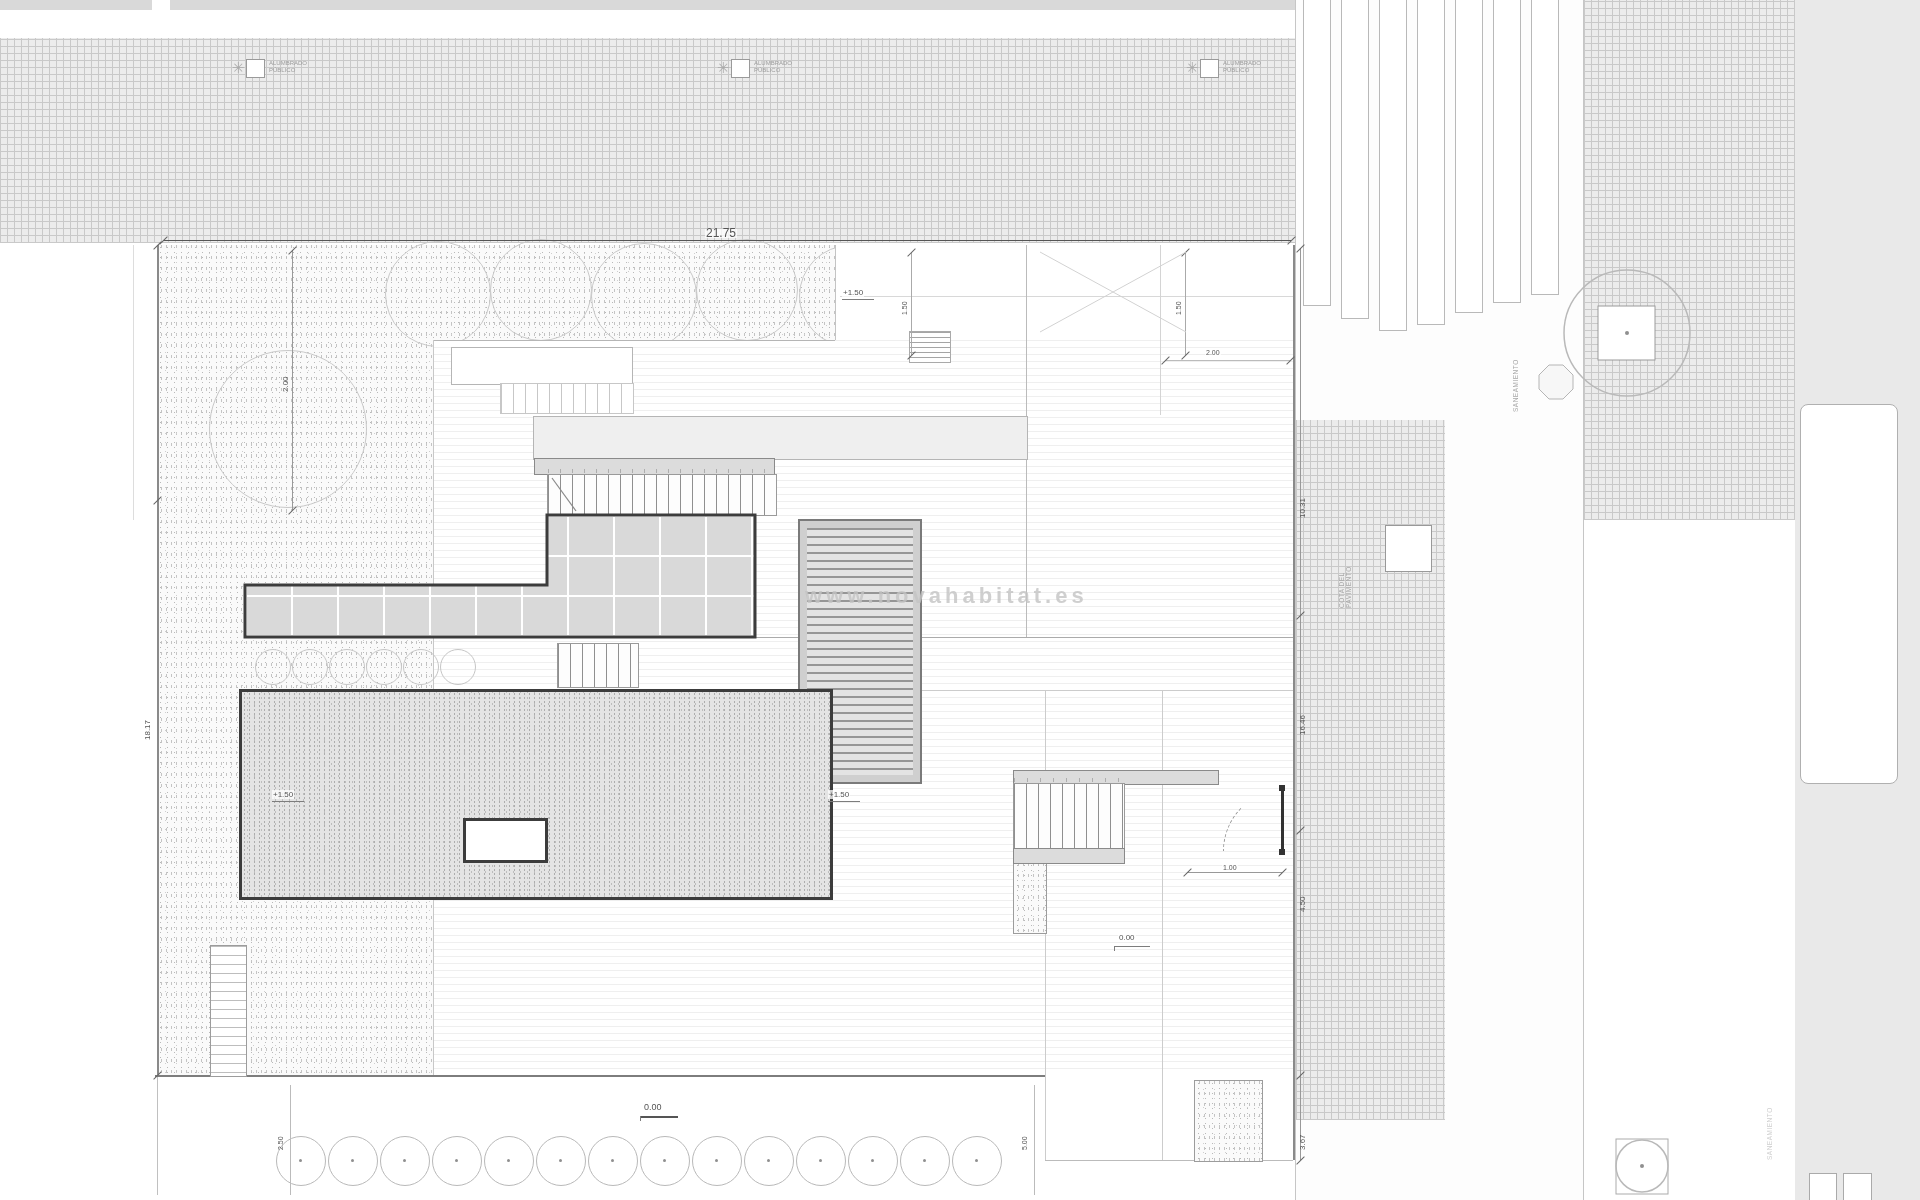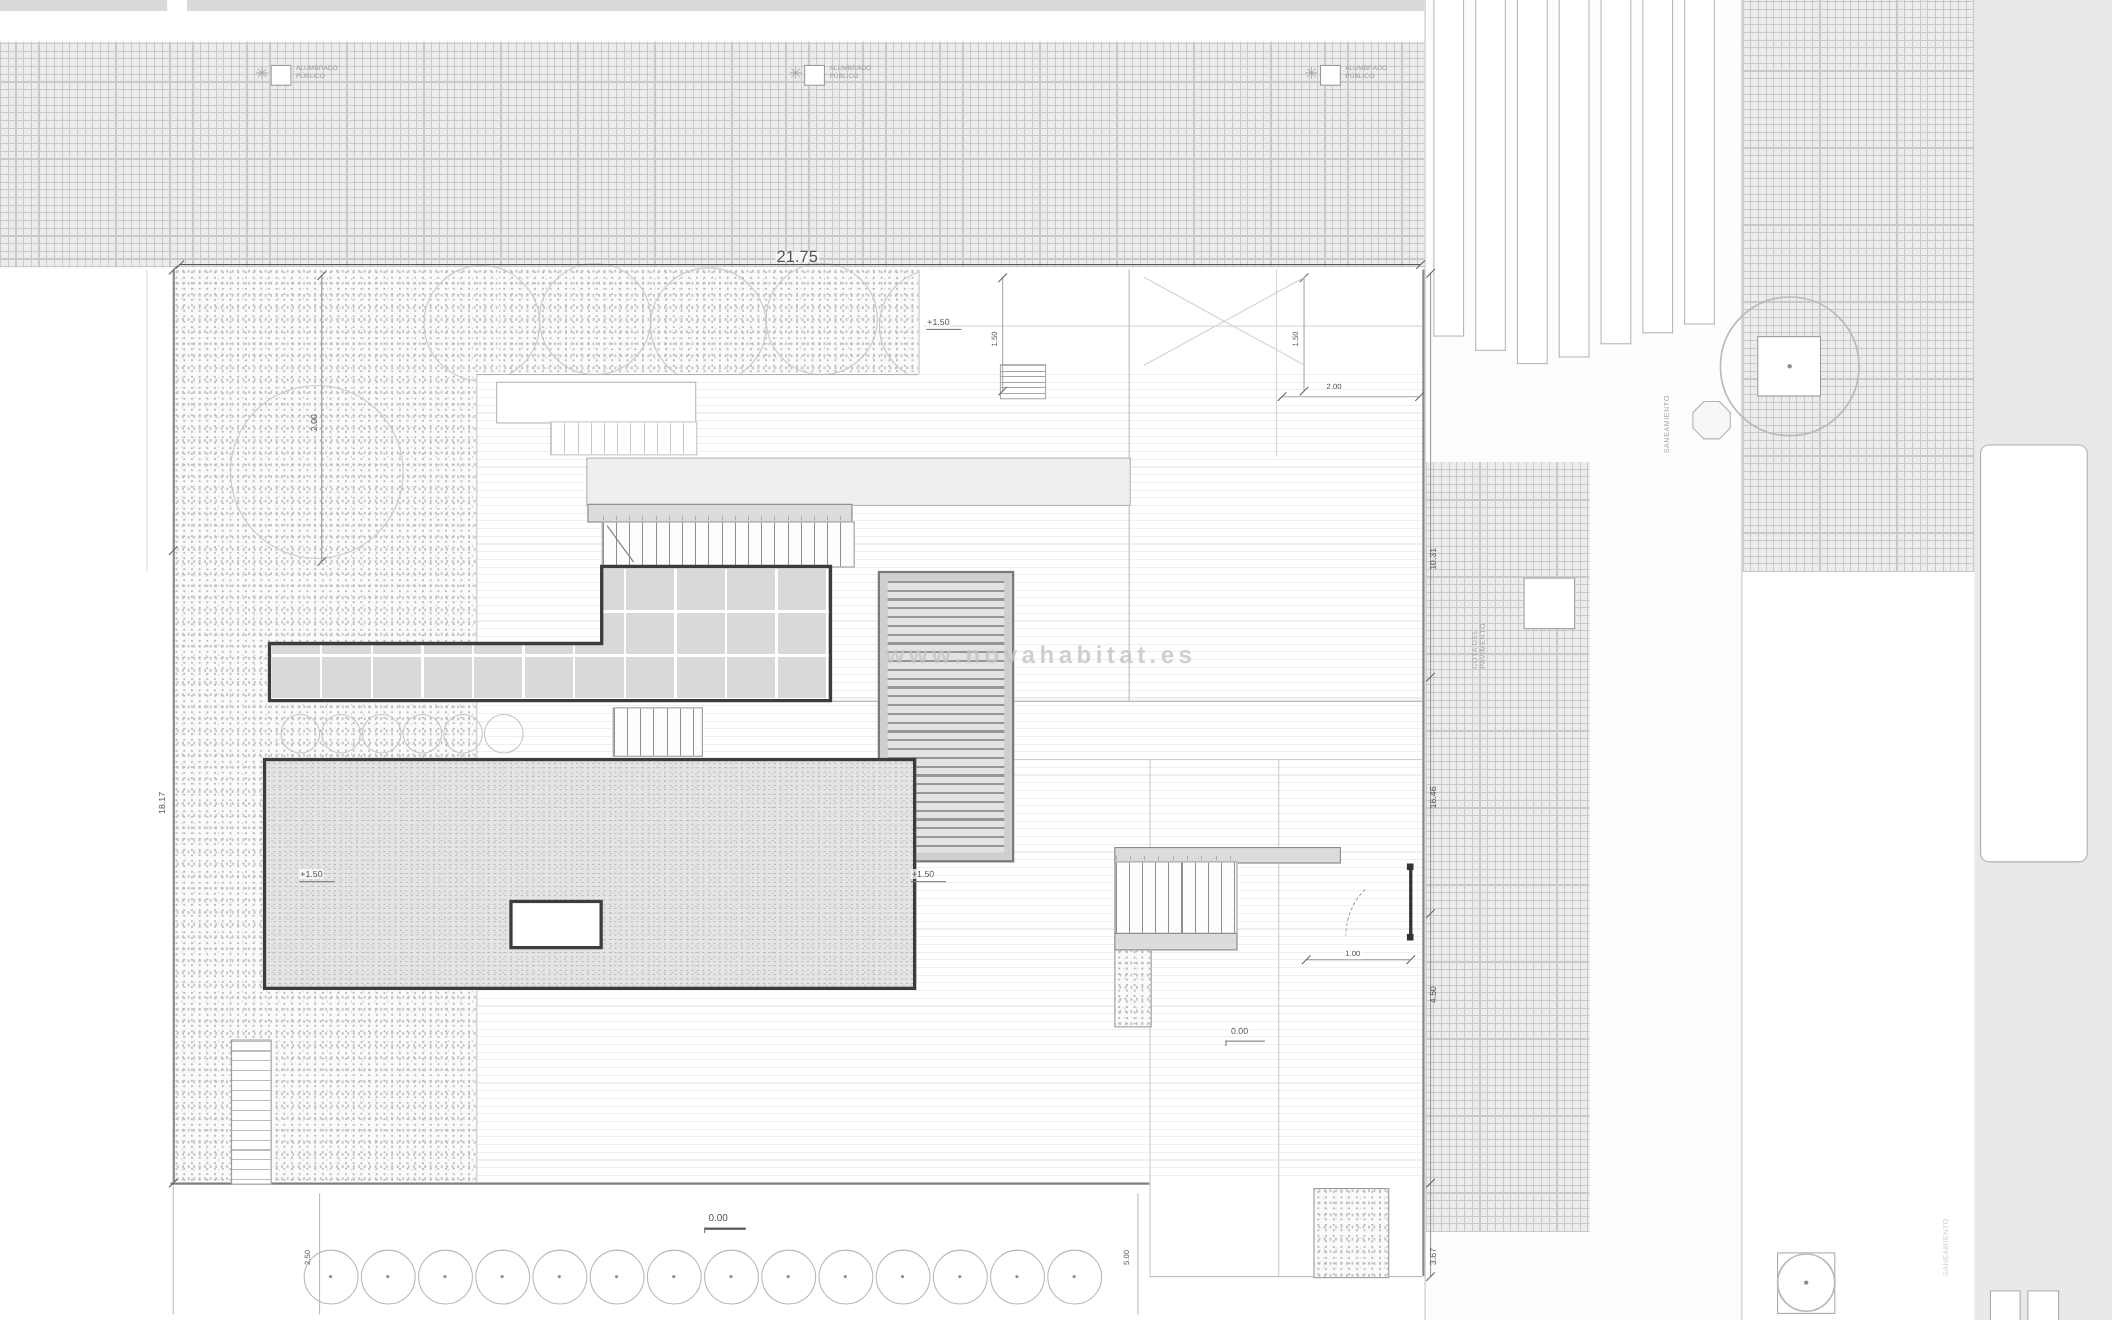--- a/index.html
+++ b/index.html
@@ -256,21 +256,21 @@
   <div class="underl" style="left:272px;top:801px;width:32px;"></div>
   <div class="dimtext" style="left:828px;top:790px;">+1.50</div>
   <div class="underl" style="left:828px;top:801px;width:32px;"></div>
   <div class="dimtext" style="left:1118px;top:933px;">0.00</div>
   <div class="underl" style="left:1114px;top:946px;width:36px;"></div>
   <div class="utick" style="left:1114px;top:946px;"></div>
   <div class="dimtext" style="left:643px;top:1103px;font-size:9px;">0.00</div>
   <div class="underl" style="left:640px;top:1116px;width:38px;height:1.5px;background:#555;"></div>
   <div class="utick" style="left:640px;top:1116px;"></div>
 
-  <div class="dimtext" style="left:705px;top:229px;font-size:15px;text-align:right;">21.75</div>
+  <div class="dimtext" style="left:705px;top:229px;font-size:12px;text-align:right;">21.75</div>
   <div class="vtext" style="left:143px;top:740px;">18.17</div>
   <div class="vtext" style="left:281px;top:392px;">2.00</div>
   <div class="vtext" style="left:900px;top:315px;font-size:7px;">1.50</div>
   <div class="vtext" style="left:1174px;top:315px;font-size:7px;">1.50</div>
   <div class="dimtext" style="left:1205px;top:348px;font-size:7px;">2.00</div>
   <div class="dimtext" style="left:1222px;top:863px;font-size:7px;">1.00</div>
   <div class="vtext" style="left:1298px;top:518px;">10.31</div>
   <div class="vtext" style="left:1298px;top:735px;">16.46</div>
   <div class="vtext" style="left:1298px;top:912px;">4.50</div>
   <div class="vtext" style="left:1298px;top:1150px;">3.67</div>

